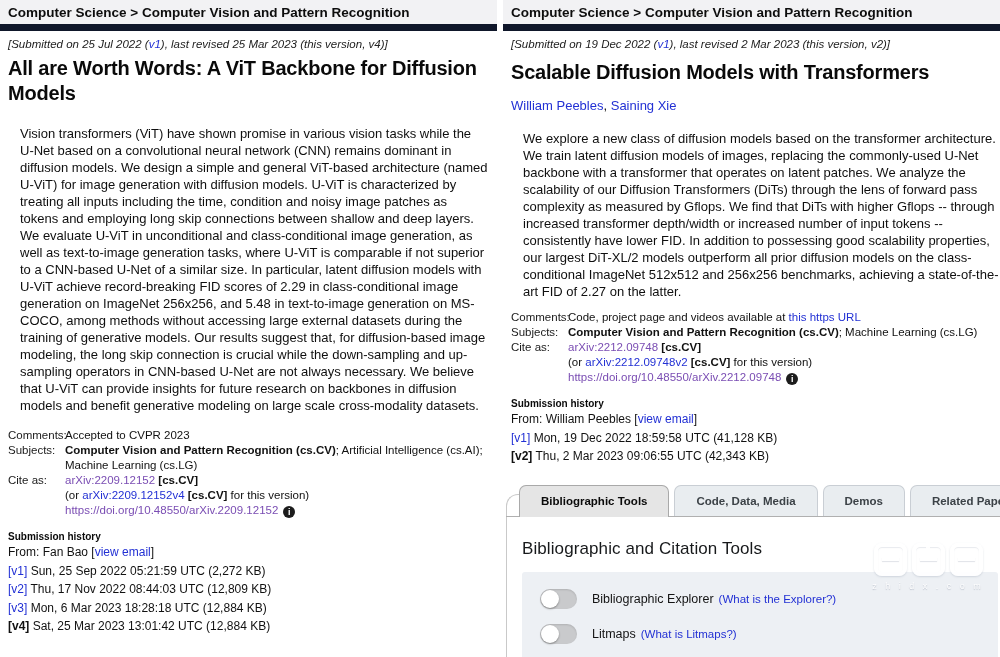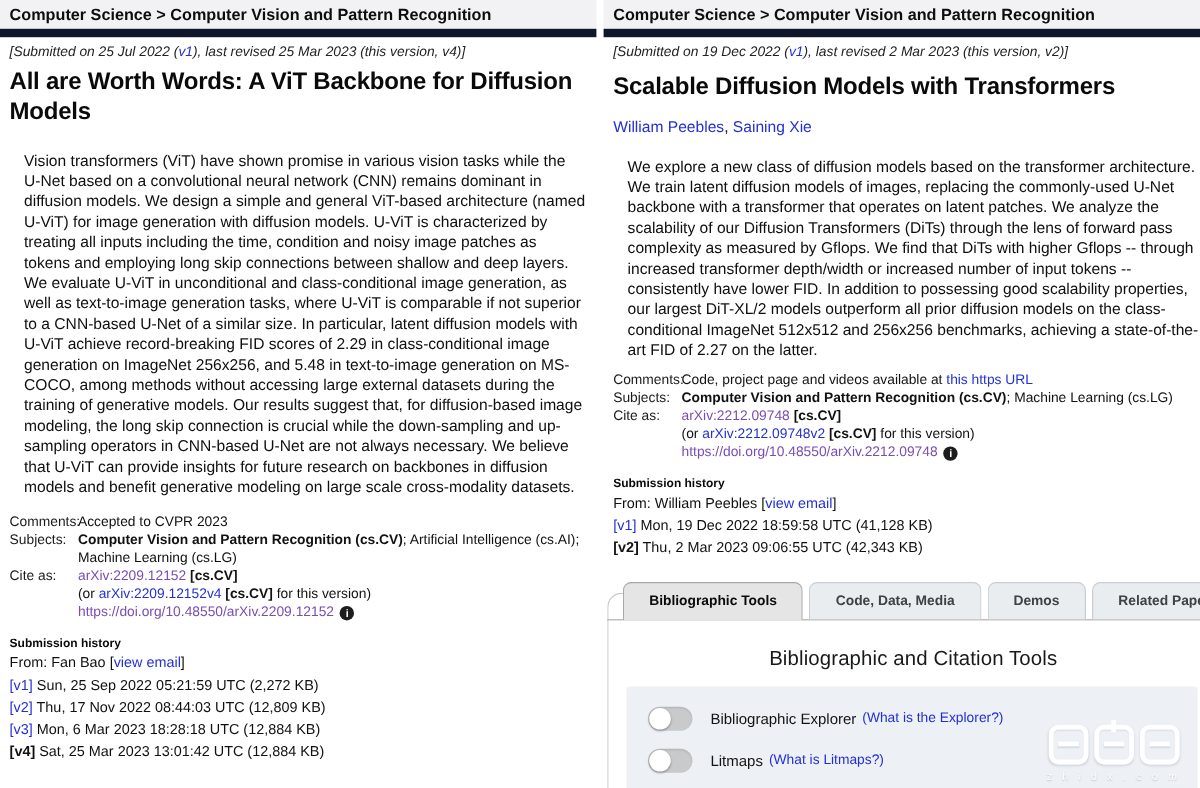--- a/index.html
+++ b/index.html
@@ -58,40 +58,40 @@
   .tab {
     border:1px solid #c9ced4; border-bottom:none; border-radius:7px 7px 0 0;
     background:#e9edf0; color:#3c4247; font-size:11.5px; font-weight:bold;
     padding:9px 21px 9px; margin-right:5px; cursor:pointer;
   }
   .tab.active {
     background:#e5e5e5; border-color:#a9a9a9; color:#0a0a0a;
     margin-bottom:-1px; padding-bottom:10px; position:relative; z-index:3;
   }
   .labs-body { border-top:1px solid #b0b0b0; position:relative; z-index:1; padding:0 0 0 14px; }
-  .labs-heading { font-size:17px; color:#17191b; margin:22px 0 0 2px; font-weight:normal; letter-spacing:0.1px;text-align:center; }
+  .labs-heading { font-size:17px; color:#17191b; margin:22px 0 0 2px; font-weight:normal; letter-spacing:0.1px; }
   .toggle-box {
     background:#edf0f4; border-radius:3px; margin:13px 2px 0 2px;
     padding:17px 18px 2px; position:relative; min-height:100px;
   }
   .toggle-row { display:flex; align-items:center; margin-bottom:15px; height:20px; }
   .switch {
     width:37px; height:20px; border-radius:10px; background:#c9cacc;
     position:relative; margin-right:15px; flex:none; cursor:pointer;
     box-shadow: inset 0 1px 2px rgba(0,0,0,0.12);
   }
   .knob {
     position:absolute; left:1px; top:1px; width:18px; height:18px; border-radius:50%;
     background:#ffffff; box-shadow:0 1px 2px rgba(0,0,0,0.35);
   }
   .toggle-label { font-size:12.5px; color:#141414; margin-right:5px; }
   .toggle-help { font-size:11.5px; }
 
   
-  .watermark { position:absolute; left:862px; top:604px; width:132px; text-align:center; z-index:6; pointer-events:none; }
+  .watermark { position:absolute; left:862px; top:543px; width:132px; text-align:center; z-index:6; pointer-events:none; }
   .wm-glyphs { display:flex; justify-content:center; gap:5px; }
   .wm-box {
     display:inline-block; width:33px; height:33px; border-radius:8px;
     border:4px solid rgba(255,255,255,0.92); position:relative;
     box-shadow:0 1px 2px rgba(130,140,160,0.28), inset 0 1px 1px rgba(130,140,160,0.18);
   }
   .wm-box::after {
     content:""; position:absolute; left:4px; right:4px; top:10px; height:4px;
     background:rgba(255,255,255,0.92); box-shadow:0 1px 1px rgba(130,140,160,0.25);
   }

